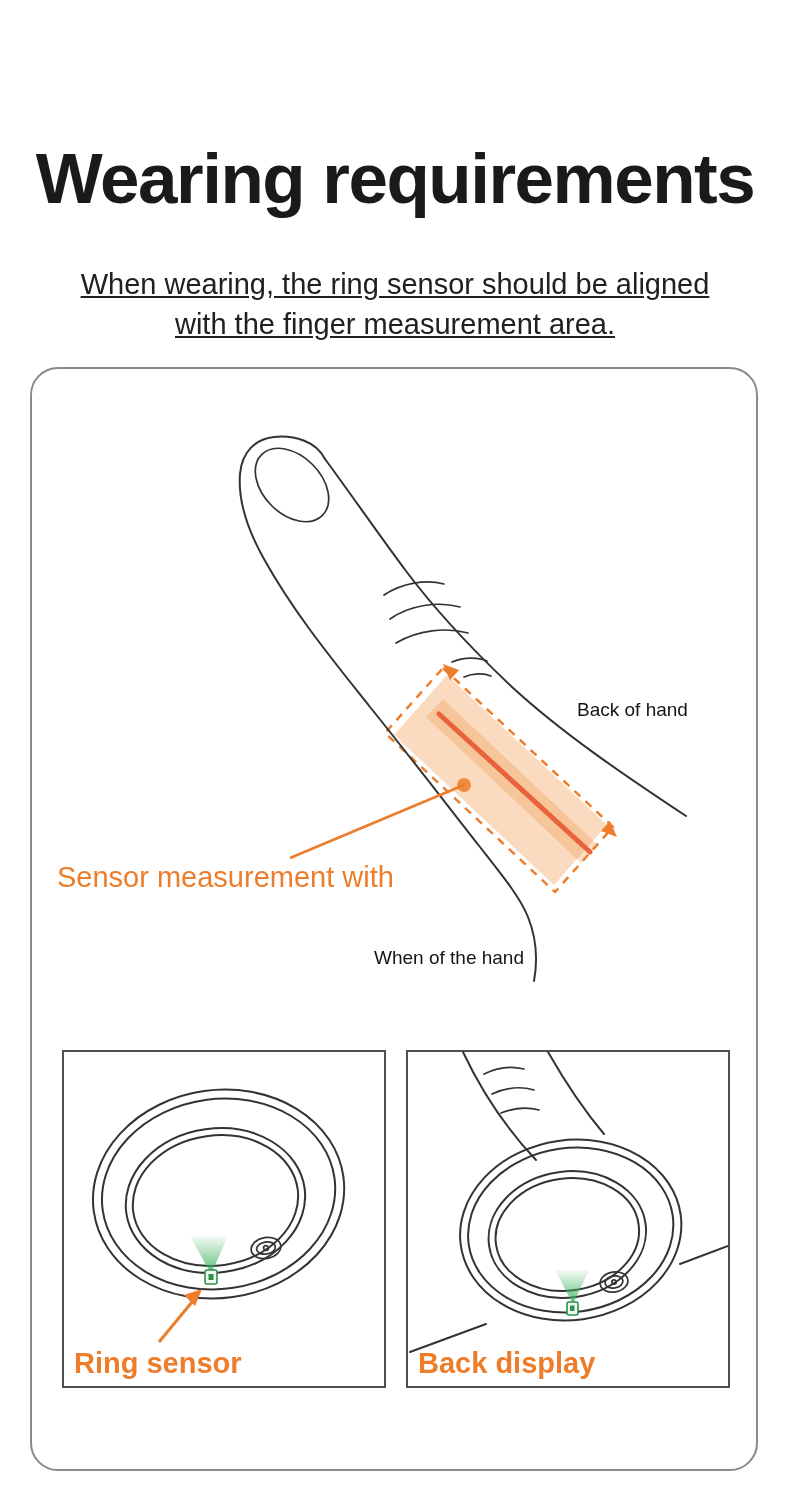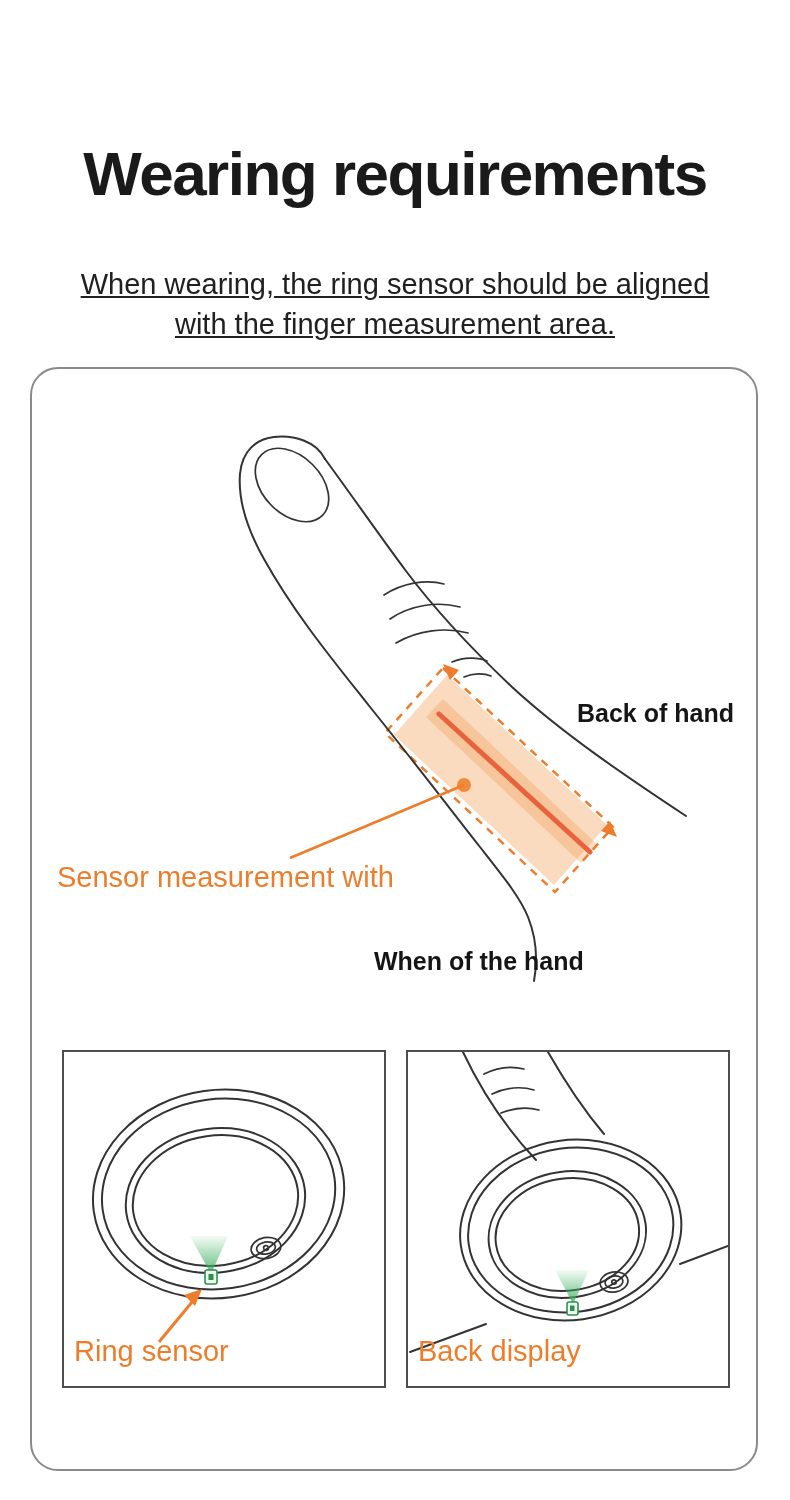--- a/index.html
+++ b/index.html
@@ -1,35 +1,35 @@
 <!DOCTYPE html>
 <html style="--accent-orange: #ED7D2B; --band-fill: #F2994A; --band-line: #E8633C; --sensor-green: #3DB25F; --ink: #333333; --panel-border: #8A8A8A; --text: #1A1A1A;"><head>
 <meta charset="utf-8">
 <style>
   * { margin:0; padding:0; box-sizing:border-box; }
   html,body { background:#ffffff; }
   body { font-family:"Liberation Sans", sans-serif; }
   .page { position:relative; width:790px; height:1500px; background:#fff; overflow:hidden; }
   .title { position:absolute; top:138px; left:0; width:100%; text-align:center;
-           font-size:62px; font-weight:700; color:var(--text,#1a1a1a); letter-spacing:-1.5px; }
+           font-size:71px; font-weight:700; color:var(--text,#1a1a1a); letter-spacing:-1.5px; }
   .subtitle { position:absolute; top:264px; left:50%; transform:translateX(-50%);
               width:648px; text-align:center; font-size:29px; line-height:1.38; color:#202020;text-decoration:underline; }
   .panel { position:absolute; left:30px; top:367px; width:728px; height:1104px;
            border:2px solid var(--panel-border,#8a8a8a); border-radius:28px; background:#fff; }
   .main-svg { position:absolute; left:0; top:0; display:block; }
   .lbl { position:absolute; white-space:nowrap; }
-  .lbl-dark { color:#151515; font-size:25px;font-weight:bold; }
+  .lbl-dark { color:#151515; font-size:19px; }
   .lbl-orange { color:var(--accent-orange,#ED7D2B); font-size:29px; }
   .subpanel { position:absolute; top:681px; width:324px; height:338px;
               border:2px solid #4e4e4e; background:#fff; overflow:hidden; }
   .subpanel.left  { left:30px; }
   .subpanel.right { left:374px; }
   .sub-svg { position:absolute; left:0; top:0; display:block; }
-  .sub-label { position:absolute; left:10px; bottom:18px; font-size:29px;
-               color:var(--accent-orange,#ED7D2B); white-space:nowrap; }
+  .sub-label { position:absolute; left:10px; bottom:6px; font-size:29px;
+               color:var(--accent-orange,#ED7D2B); white-space:nowrap;font-weight:bold; }
   svg .sk { fill:none; stroke:var(--ink,#333); stroke-width:2; stroke-linecap:round; stroke-linejoin:round; }
   svg .thin { stroke-width:1.7; }
   svg .oc { stroke:var(--accent-orange,#ED7D2B); fill:none; }
   svg .of { fill:var(--accent-orange,#ED7D2B); stroke:none; }
   svg .band { fill:var(--band-fill,#F2994A); stroke:none; }
   svg .bandline { stroke:var(--band-line,#E8633C); fill:none; }
   svg .sensor-box { fill:#eef8f0; stroke:#2F8F4C; stroke-width:1.6; }
   svg .sensor-dot { fill:#2F8F4C; stroke:none; }
 </style>
 </head>

